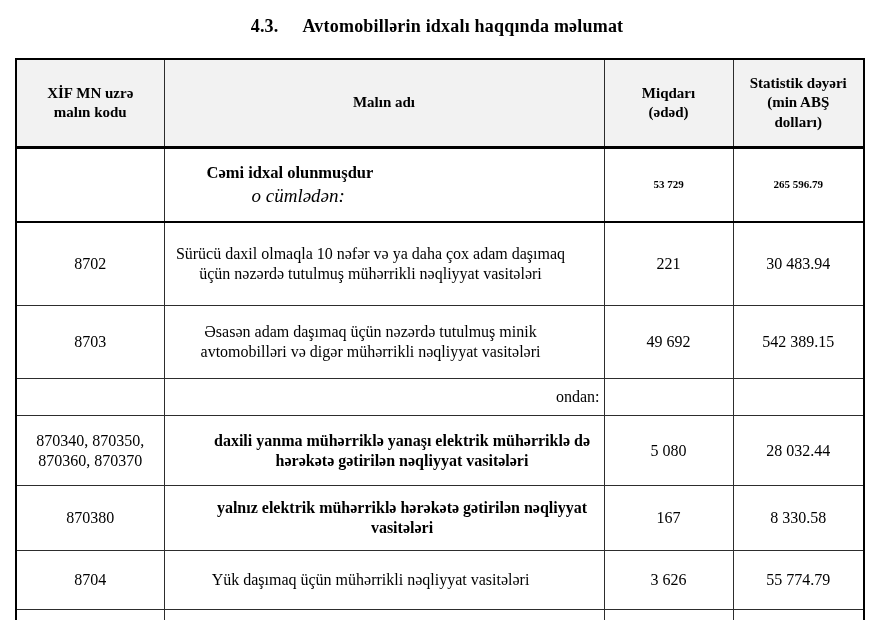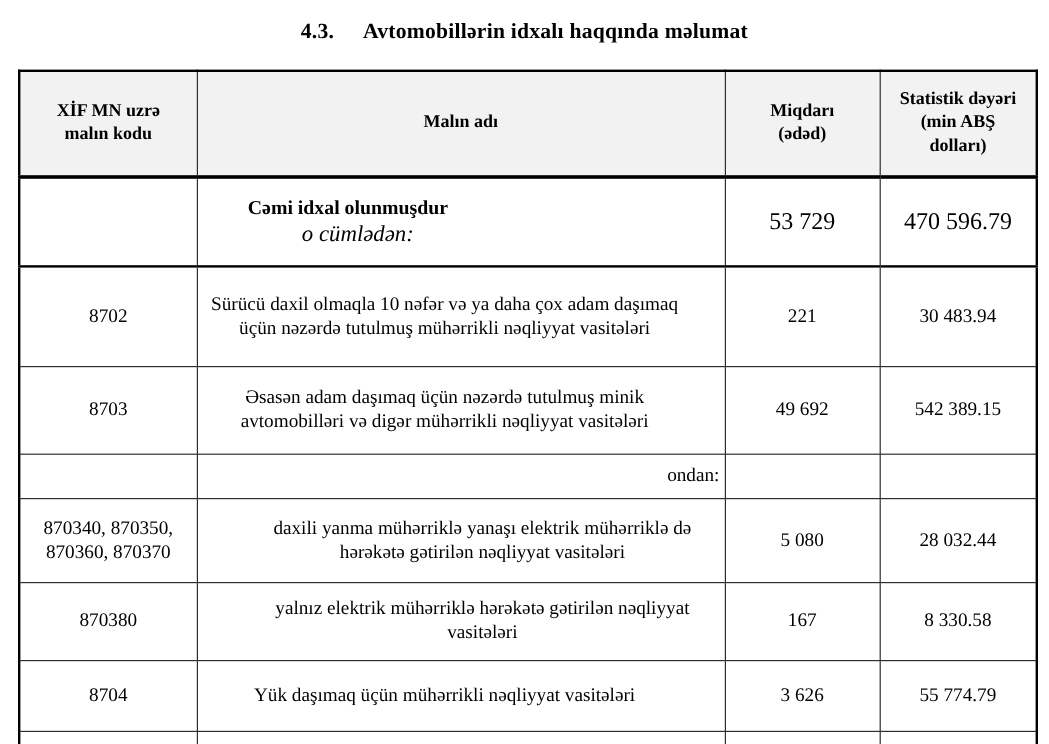--- a/index.html
+++ b/index.html
@@ -58,21 +58,21 @@
   .w80  { width: 80px; }
   .w100 { width: 100px; }
 
   td {
     font-size: 16px;
     vertical-align: middle;
     line-height: 1.24;
   }
   td.code { text-align: center; padding: 2px 6px; }
   td.name { text-align: center; padding: 4px 36px 4px 9px; }
-  td.name.indent { padding-left: 42px; padding-right: 6px; }
+  td.name.indent { padding-left: 42px; padding-right: 6px; font-weight: bold; }
   td.name.center { text-align: right; padding: 2px 4px; }
   td.num  { text-align: center; padding: 2px 4px; }
 
   tr.h68 td { height: 68px; }
   tr.h74 td { height: 74px; }
   tr.h64 td { height: 64px; }
   tr.h32 td { height: 32px; }
   tr.h61 td { height: 61px; }
   tr.h56 td { height: 56px; }
   tr.h50 td { height: 50px; }
@@ -84,21 +84,21 @@
     font-weight: bold;
     font-size: 16.5px;
     margin-left: 42px;
   }
   .total-sublabel {
     font-style: italic;
     font-size: 19px;
     margin-left: 87px;
     margin-top: 1px;
   }
-  td.num.bold { font-weight: normal; font-size: 20px; }
+  td.num.bold { font-weight: bold; font-size: 11px; }
 </style>
 </head>
 <body>
 
 <div class="page">
 
   <div class="doc-title">
     <span class="num-part">4.3.</span><span>Avtomobillərin idxalı haqqında məlumat</span>
   </div>
 
@@ -127,21 +127,21 @@
     </thead>
     <tbody>
 
       <tr class="r-total h68">
         <td class="code"></td>
         <td class="total-name">
           <div class="total-label">Cəmi idxal olunmuşdur</div>
           <div class="total-sublabel">o cümlədən:</div>
         </td>
         <td class="num bold">53 729</td>
-        <td class="num bold">470 596.79</td>
+        <td class="num bold">265 596.79</td>
       </tr>
 
       <tr class="h74">
         <td class="code">8702</td>
         <td class="name">Sürücü daxil olmaqla 10 nəfər və ya daha çox adam daşımaq üçün nəzərdə tutulmuş mühərrikli nəqliyyat vasitələri</td>
         <td class="num">221</td>
         <td class="num">30 483.94</td>
       </tr>
 
       <tr class="h64">

